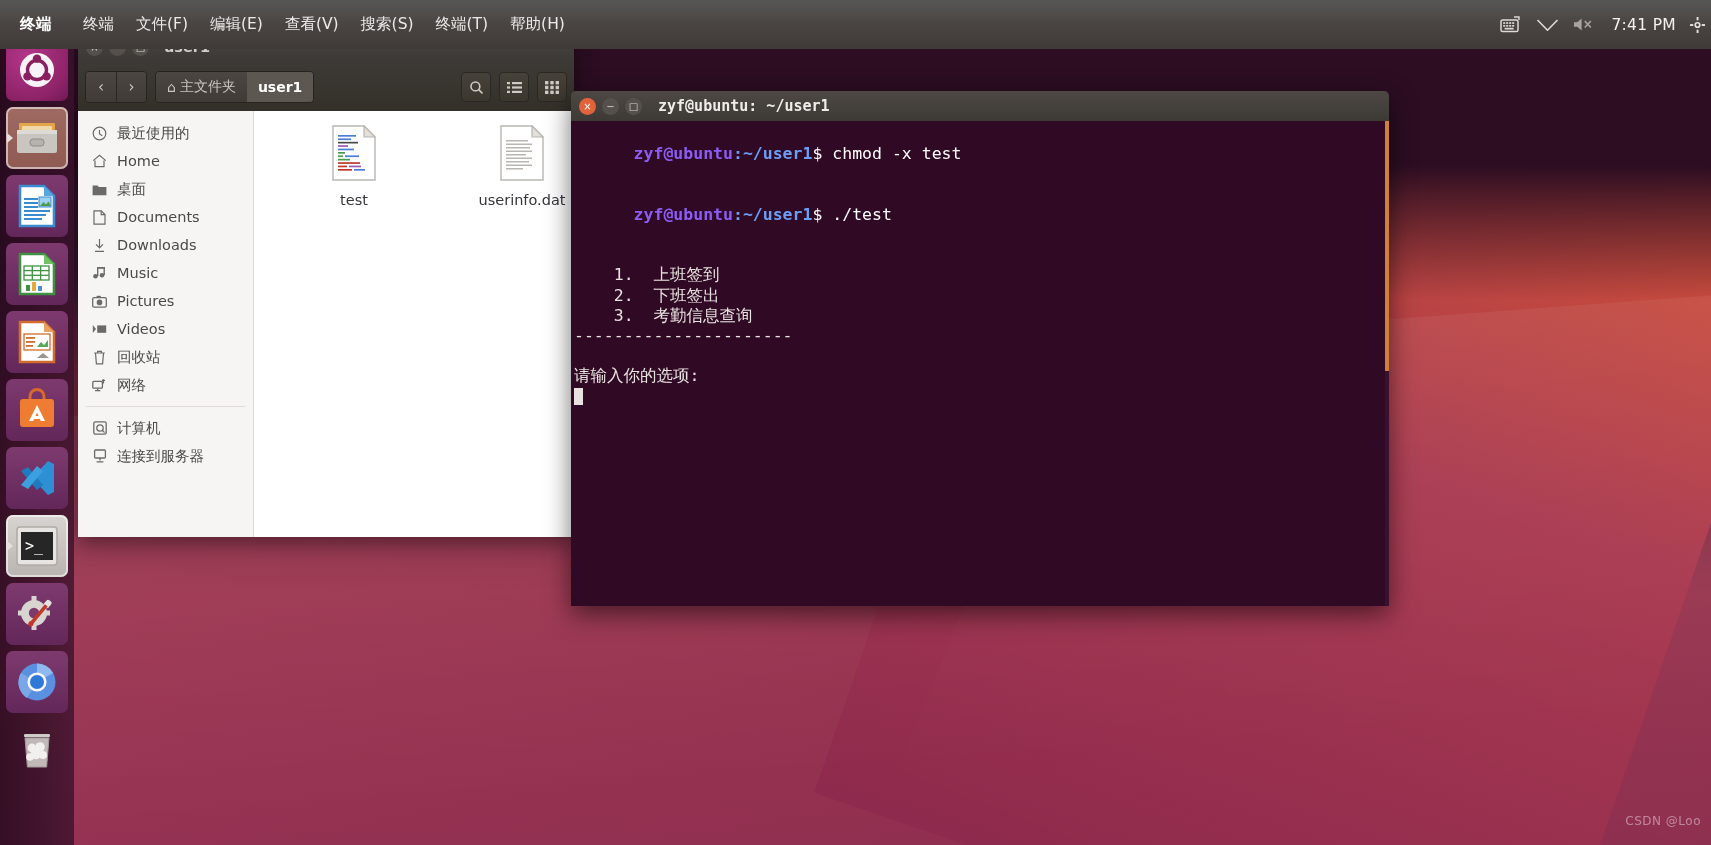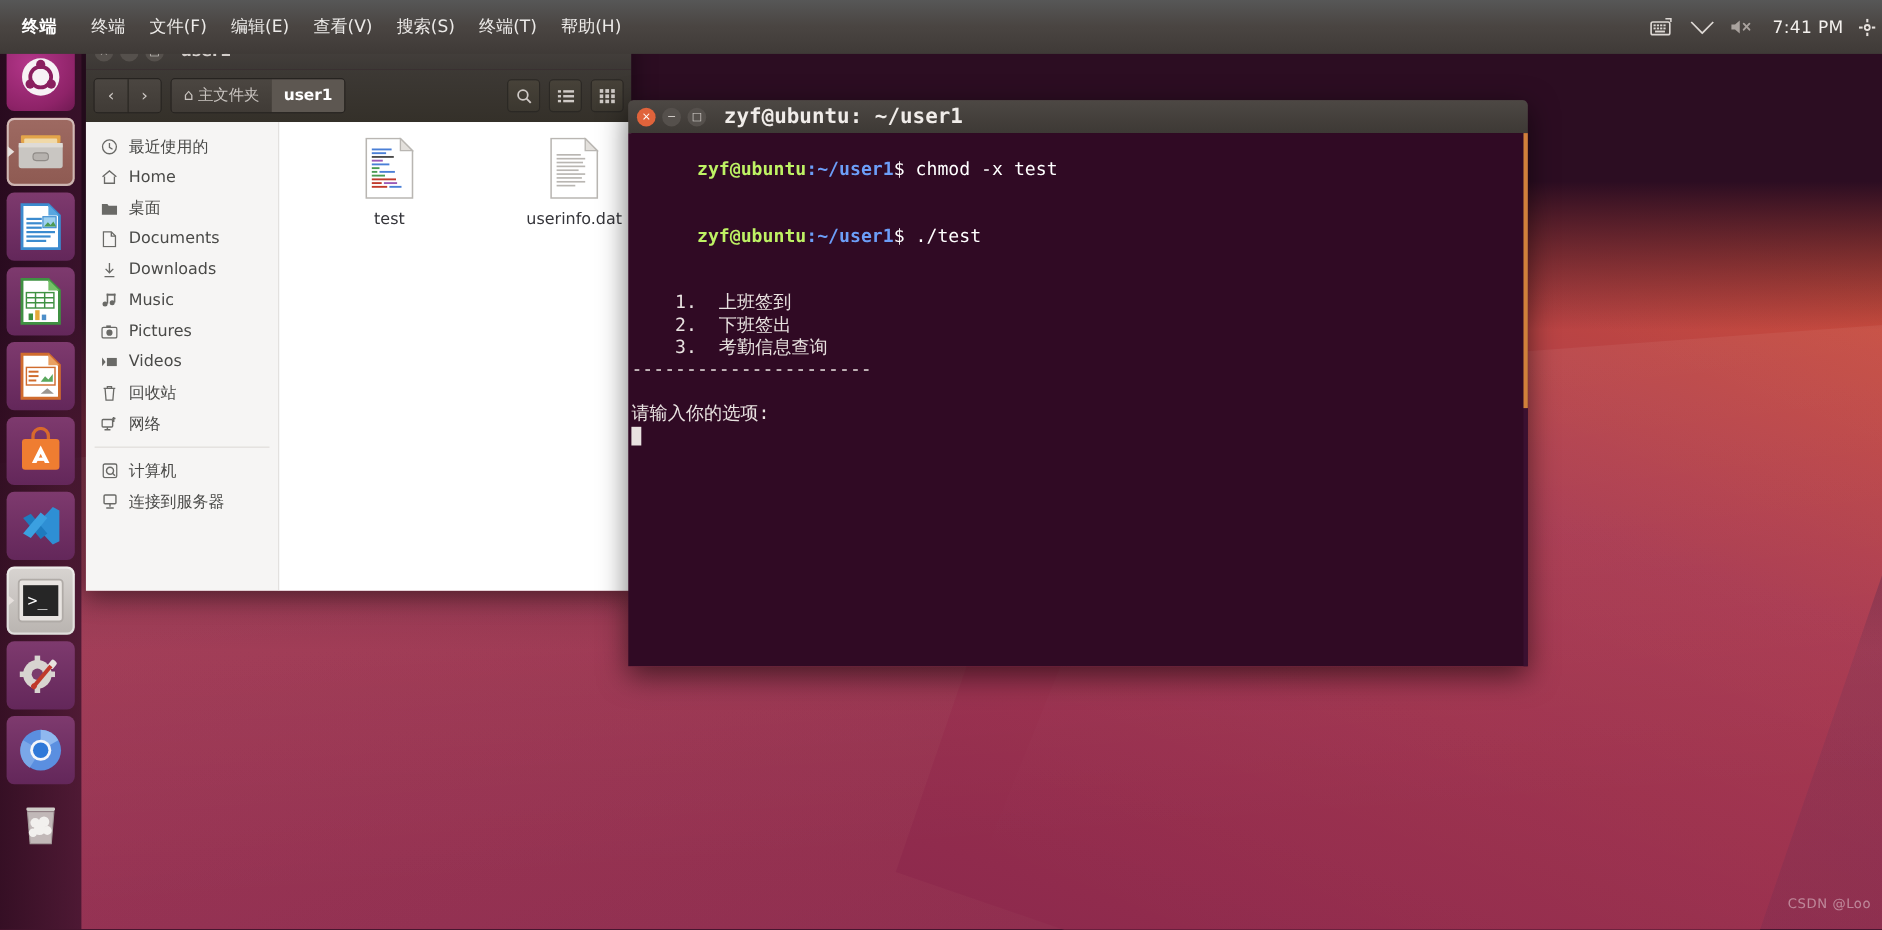--- a/index.html
+++ b/index.html
@@ -130,29 +130,29 @@
   #term {
     position: absolute; left: 571px; top: 91px; width: 818px; height: 515px;
     z-index: 40; box-shadow: 0 8px 26px rgba(0,0,0,.55); border-radius: 5px 5px 0 0;
     overflow: hidden;
   }
   #term-title {
     height: 30px; background: linear-gradient(to bottom, #4d4844, #3d3935);
     display: flex; align-items: center; padding-left: 8px; gap: 6px;
   }
   .tbtn-close { background: #e0633b !important; color: #fff !important; }
-  #term-title-text { margin-left: 10px; color: #f0ece9; font-size: 19px; font-weight: bold;
+  #term-title-text { margin-left: 10px; color: #f0ece9; font-size: 15px; font-weight: bold;
                      font-family: "DejaVu Sans Mono", "Liberation Mono", monospace; }
   #term-body {
     height: 485px; background: #300a24; padding: 3px 0 0 3px; position: relative;
     font-family: "DejaVu Sans Mono", "Liberation Mono", monospace;
     font-size: 16.5px; line-height: 20.2px; color: #e8e2e0;
   }
   .tline { white-space: pre; }
-  .c-user { color: #bef264; font-weight: bold; }
+  .c-user { color: #8b5cf6; font-weight: bold; }
   .c-path { color: #6c9ef8; font-weight: bold; }
   .c-white { color: #ffffff; }
   #term-cursor {
     display: inline-block; width: 9px; height: 17px; background: #e8e2e0; vertical-align: -3px;
   }
   #term-scroll {
     position: absolute; right: 0; top: 30px; width: 4px; height: 485px; background: #3a1030;
   }
   #term-scroll i { position: absolute; left: 0; top: 0; width: 4px; height: 250px; background: #d1803a; display:block; }
 

